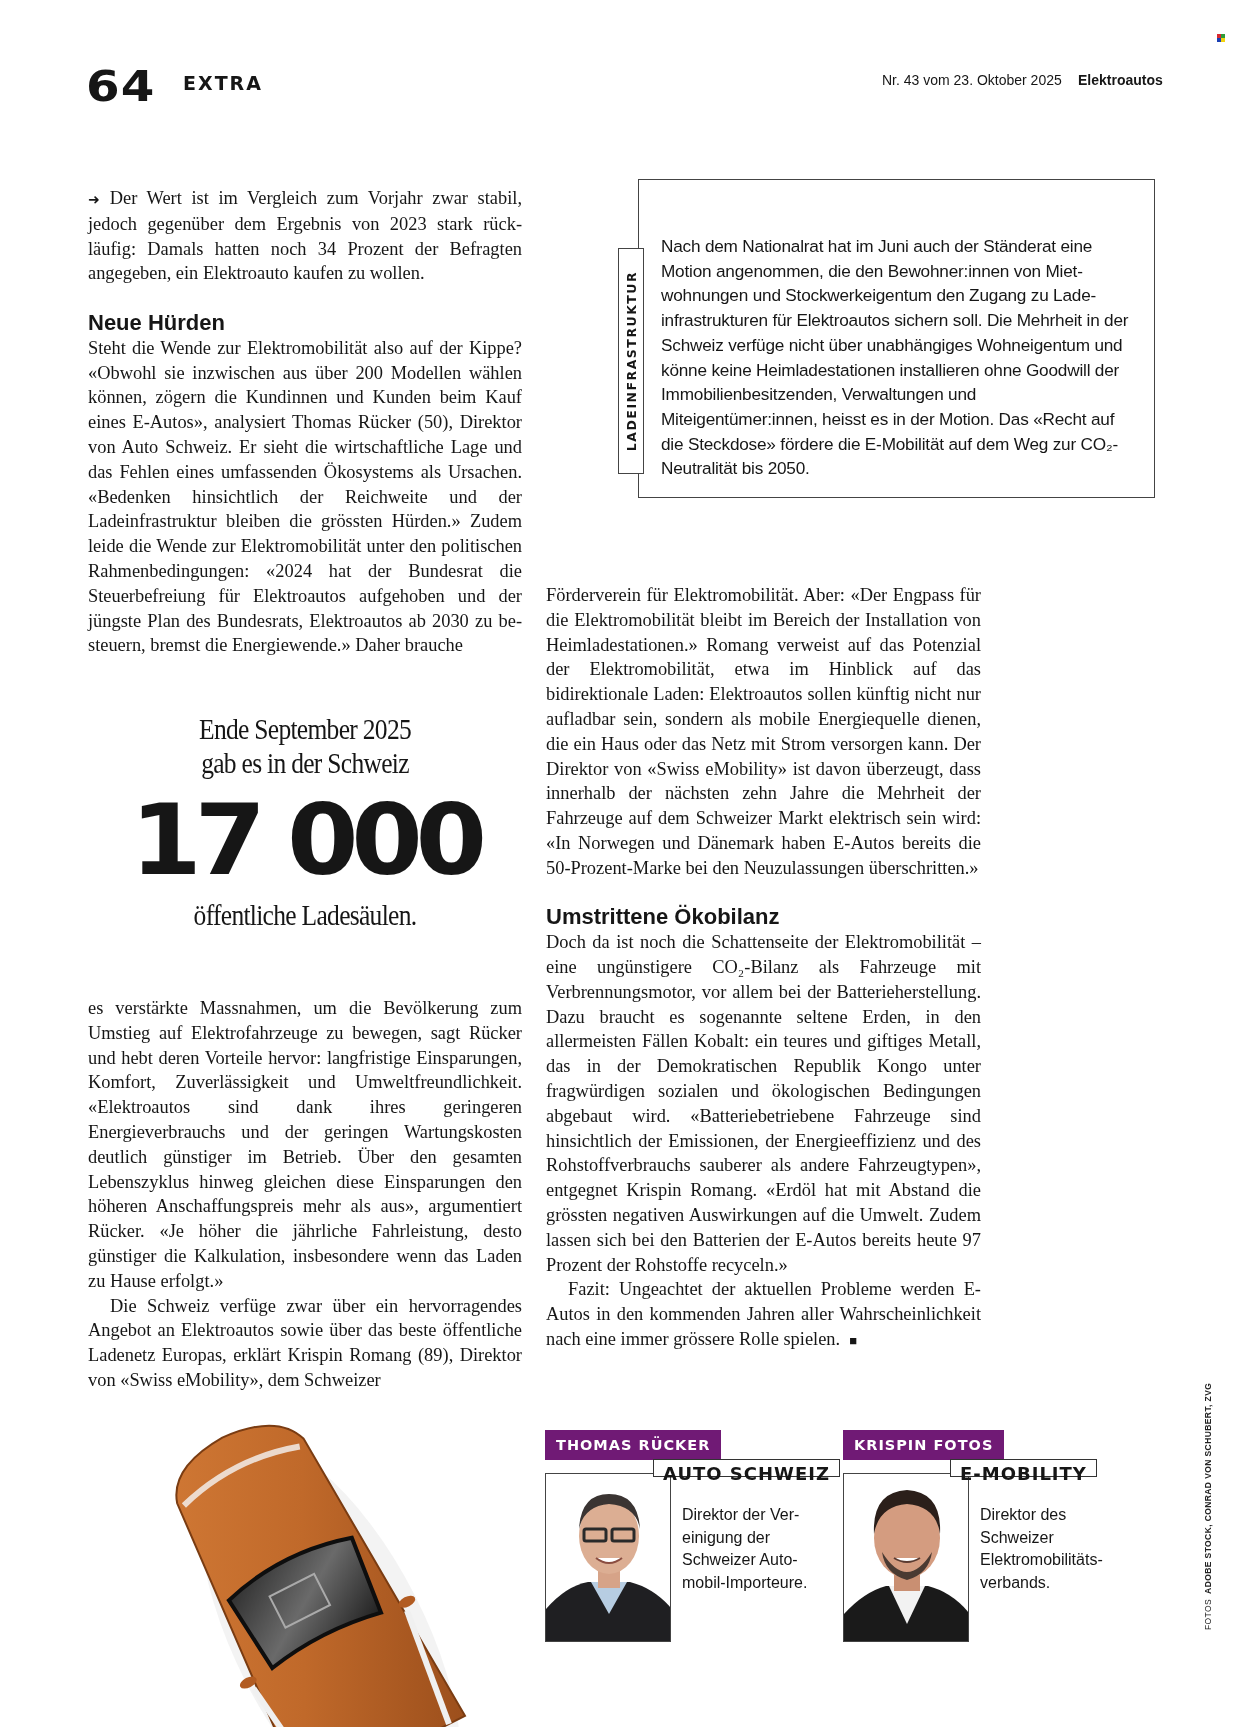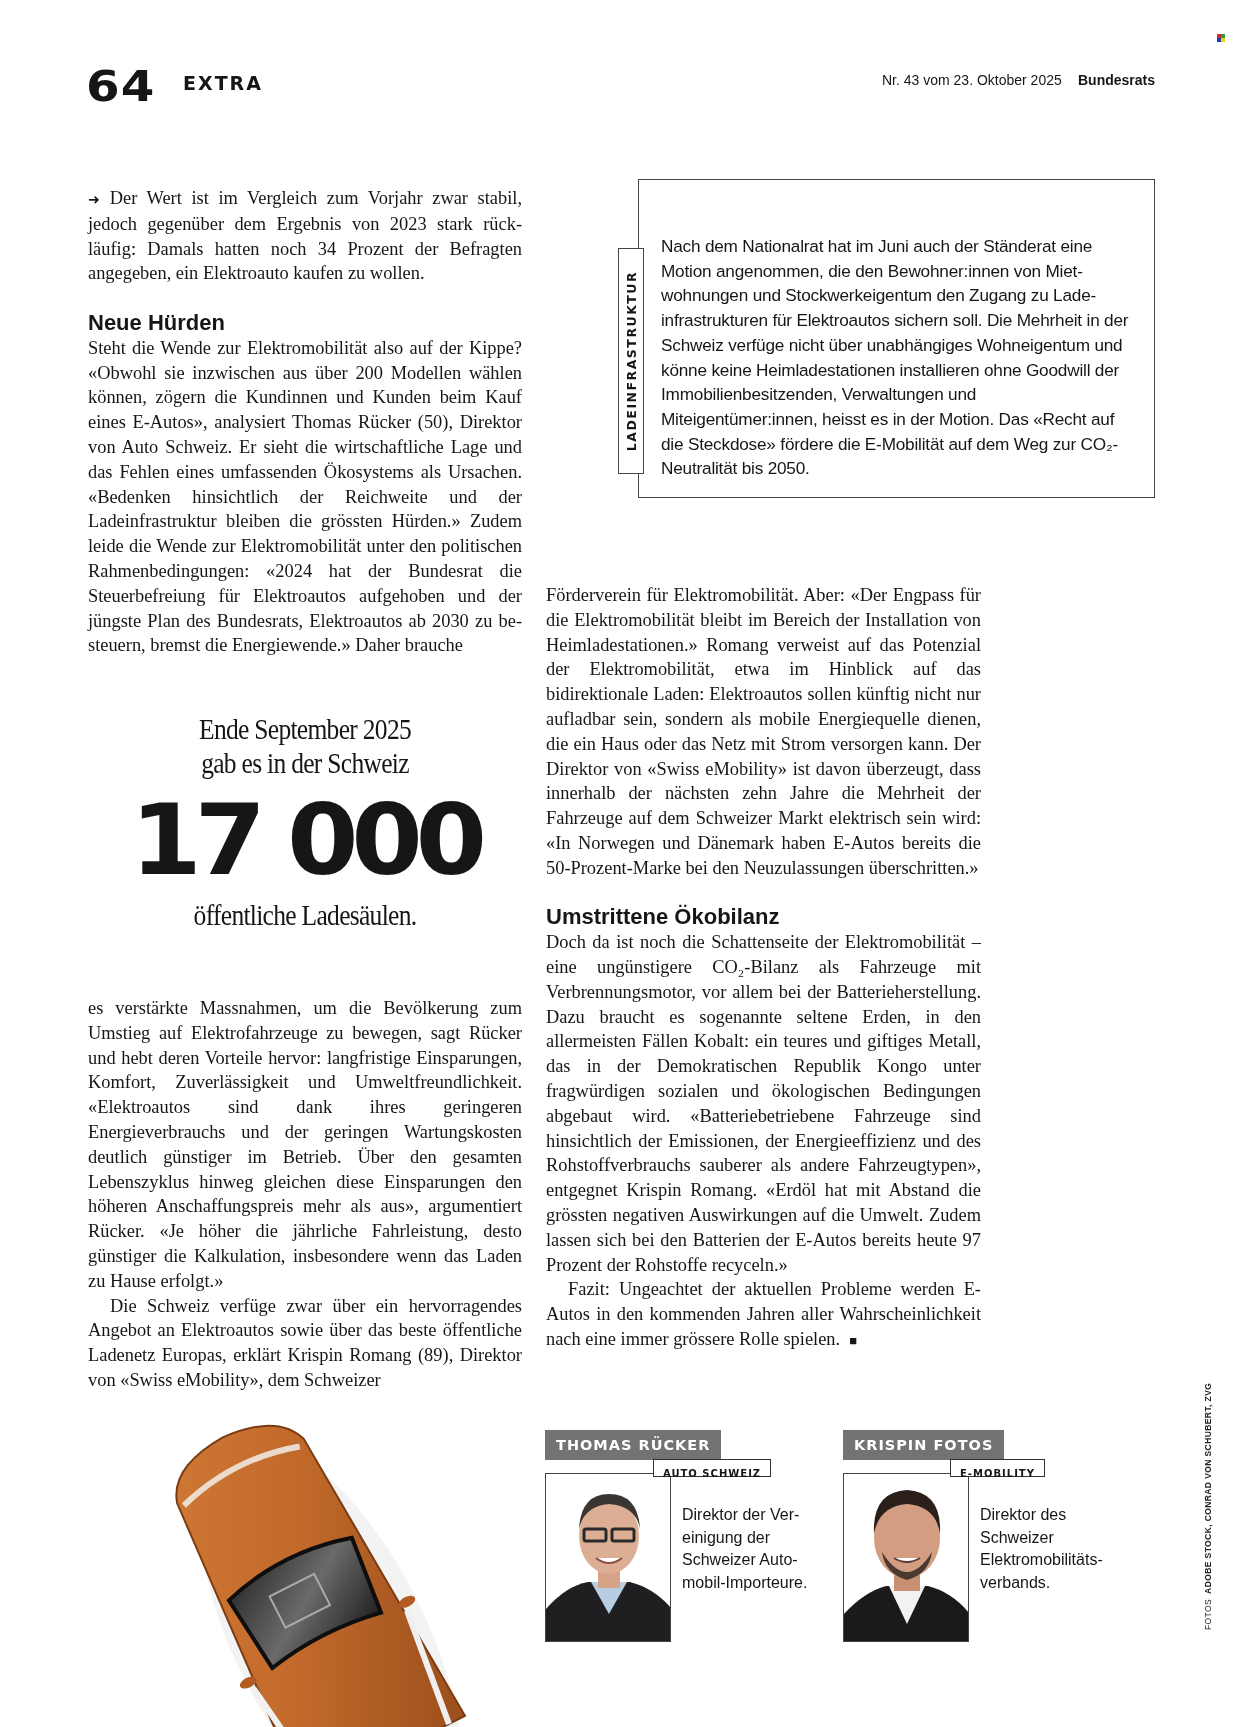--- a/index.html
+++ b/index.html
@@ -30,22 +30,22 @@
   #factbox-tag span { position:absolute; left:50%; top:50%; transform:translate(-50%,-50%) rotate(-90deg); white-space:nowrap; font-family:"DejaVu Sans", sans-serif; font-weight:bold; font-size:12.5px; letter-spacing:1.5px; }
 
   #stat-block { position:absolute; left:100px; top:712px; width:410px; text-align:center; }
   #stat-intro { font-family:"Liberation Serif", serif; font-size:29px; line-height:34px; letter-spacing:-0.8px; transform:scaleX(0.88); }
   #stat-number { font-family:"DejaVu Sans", sans-serif; font-weight:900; font-size:98px; line-height:108px; letter-spacing:-7px; margin-top:6px; transform:scaleX(1.05); }
   #stat-outro { font-family:"Liberation Serif", serif; font-size:29px; line-height:34px; letter-spacing:-0.8px; margin-top:4px; transform:scaleX(0.88); }
 
   .profile { position:absolute; top:1430px; width:290px; height:216px; }
   #profile-ruecker { left:545px; }
   #profile-romang { left:843px; }
-  .profile .name-tag { position:absolute; left:0; top:0; height:30px; background:#737373; color:#fff; font-family:"DejaVu Sans", sans-serif; font-weight:900; font-size:14.5px; letter-spacing:1px; line-height:30px; padding:0 11px; white-space:nowrap; }
-  .profile .org-tag { position:absolute; top:29px; height:18px; background:#fff; border:1.5px solid #333; box-sizing:border-box; font-family:"DejaVu Sans", sans-serif; font-weight:900; font-size:10px; letter-spacing:1px; line-height:27px; padding:0 9px; white-space:nowrap; }
+  .profile .name-tag { position:absolute; left:0; top:0; height:30px; background:#701a75; color:#fff; font-family:"DejaVu Sans", sans-serif; font-weight:900; font-size:14.5px; letter-spacing:1px; line-height:30px; padding:0 11px; white-space:nowrap; }
+  .profile .org-tag { position:absolute; top:29px; height:18px; background:#fff; border:1.5px solid #333; box-sizing:border-box; font-family:"DejaVu Sans", sans-serif; font-weight:900; font-size:18px; letter-spacing:1px; line-height:27px; padding:0 9px; white-space:nowrap; }
   #profile-ruecker .org-tag { left:108px; }
   #profile-romang .org-tag { left:107px; }
   .profile .photo { position:absolute; left:0; top:43px; width:126px; height:169px; border:1.5px solid #444; box-sizing:border-box; overflow:hidden; background:#fff; }
   .profile .desc { position:absolute; left:137px; top:74px; width:150px; font-family:"Liberation Sans", sans-serif; font-size:16px; line-height:22.5px; }
 
   #photo-credit { position:absolute; left:1203px; top:1630px; transform:rotate(-90deg); transform-origin:left top; white-space:nowrap; font-family:"Liberation Sans", sans-serif; font-size:8.5px; letter-spacing:0.4px; color:#222; }
   #photo-credit b { margin-left:5px; }
 
   #car-image { position:absolute; left:150px; top:1405px; width:360px; height:322px; overflow:hidden; }
 </style>
@@ -55,21 +55,21 @@
 <div id="reg-mark">
   <i style="left:0;top:0;background:#d9282f"></i>
     <i style="left:4px;top:0;background:#2e9b3a"></i>
   <i style="left:0;top:4px;background:#1a3fb4"></i>
     <i style="left:4px;top:4px;background:#f2d20f"></i>
 </div>
 
 <div id="page-number">64</div>
 <div id="section-label">EXTRA</div>
 <div id="issue-info">Nr. 43 vom 23. Oktober 2025</div>
-<div id="publication">Bundesrats</div>
+<div id="publication">Elektroautos</div>
 
 <div id="col-left-top" class="col">
   <p>
     <span class="arrow">➜</span><span>Der Wert ist im Vergleich zum Vorjahr zwar stabil, jedoch gegenüber dem Ergebnis von 2023 stark rück­läufig: Damals hatten noch 34 Prozent der Befragten angegeben, ein Elektroauto kaufen zu wollen.</span>
   </p>
   <p class="subhead">Neue Hürden</p>
   <p>Steht die Wende zur Elektromobilität also auf der Kippe? «Obwohl sie inzwischen aus über 200 Model­len wählen können, zögern die Kundinnen und Kun­den beim Kauf eines E-Autos», analysiert Thomas Rücker (50), Direktor von Auto Schweiz. Er sieht die wirtschaftliche Lage und das Fehlen eines um­fassenden Ökosystems als Ursachen. «Bedenken hin­sichtlich der Reichweite und der Ladeinfrastruktur bleiben die grössten Hürden.» Zudem leide die Wende zur Elektromobilität unter den politischen Rahmen­bedingungen: «2024 hat der Bundesrat die Steuerbe­freiung für Elektroautos aufgehoben und der jüngste Plan des Bundesrats, Elektroautos ab 2030 zu be­steuern, bremst die Energiewende.» Daher brauche</p>
 </div>
 
 <div id="stat-block">

